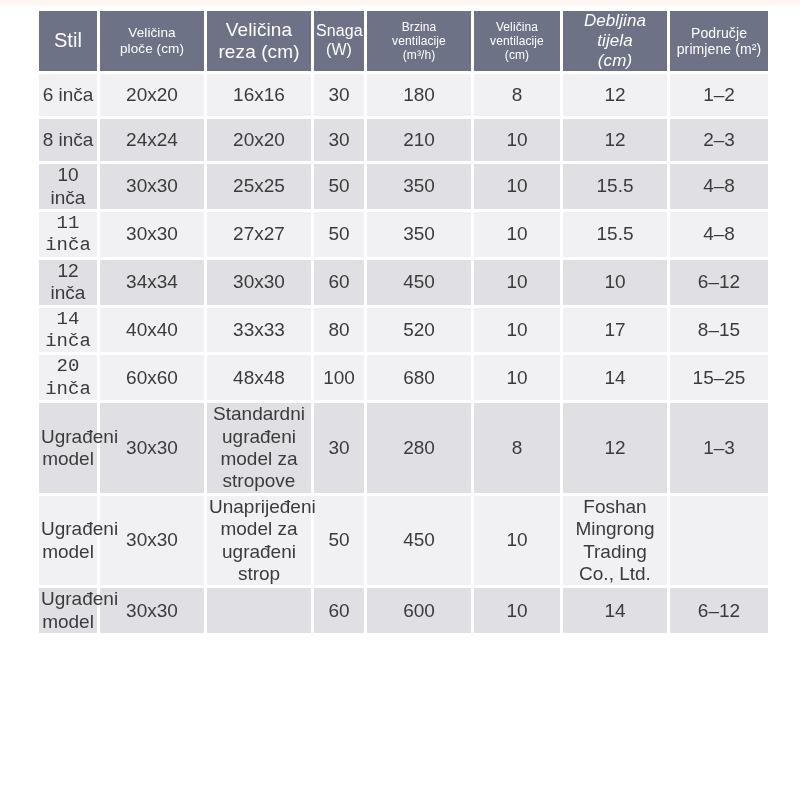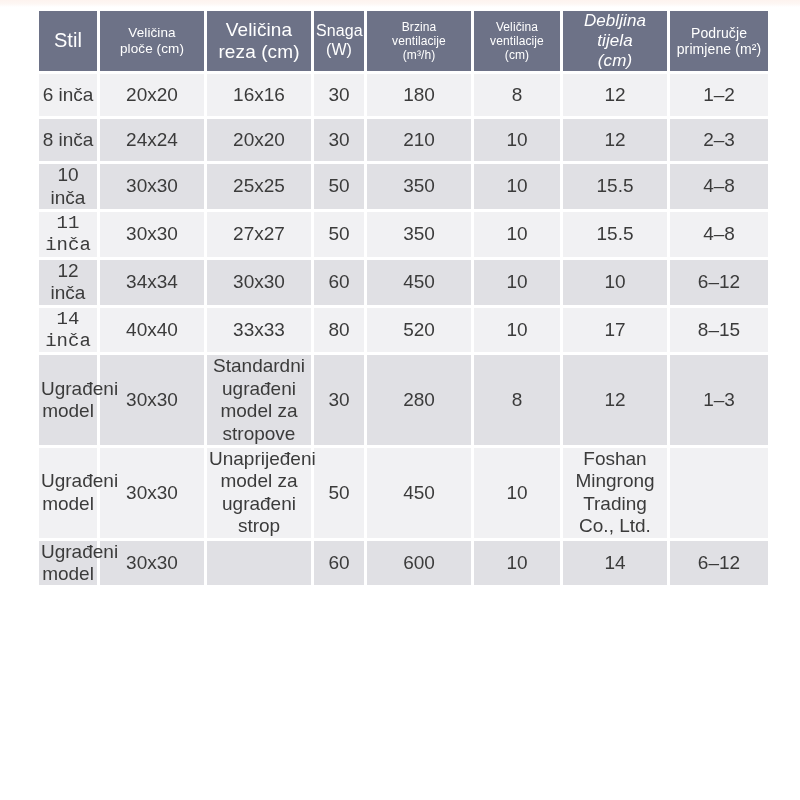--- a/index.html
+++ b/index.html
@@ -185,20 +185,30 @@
       <tr>
         <td class="c-stil sz-xs">14 inča</td>
         <td>40x40</td>
         <td>33x33</td>
         <td>80</td>
         <td>520</td>
         <td>10</td>
         <td>17</td>
         <td>8–15</td>
       </tr>
+      <tr>
+        <td class="c-stil sz-xs">20 inča</td>
+        <td>60x60</td>
+        <td>48x48</td>
+        <td>100</td>
+        <td>680</td>
+        <td>10</td>
+        <td>14</td>
+        <td>15–25</td>
+      </tr>
       <tr class="alt">
         <td class="c-stil muted">Ugrađeni model</td>
         <td>30x30</td>
         <td class="c-reza note-sm">Standardni ugrađeni model za stropove</td>
         <td>30</td>
         <td>280</td>
         <td>8</td>
         <td>12</td>
         <td>1–3</td>
       </tr>

